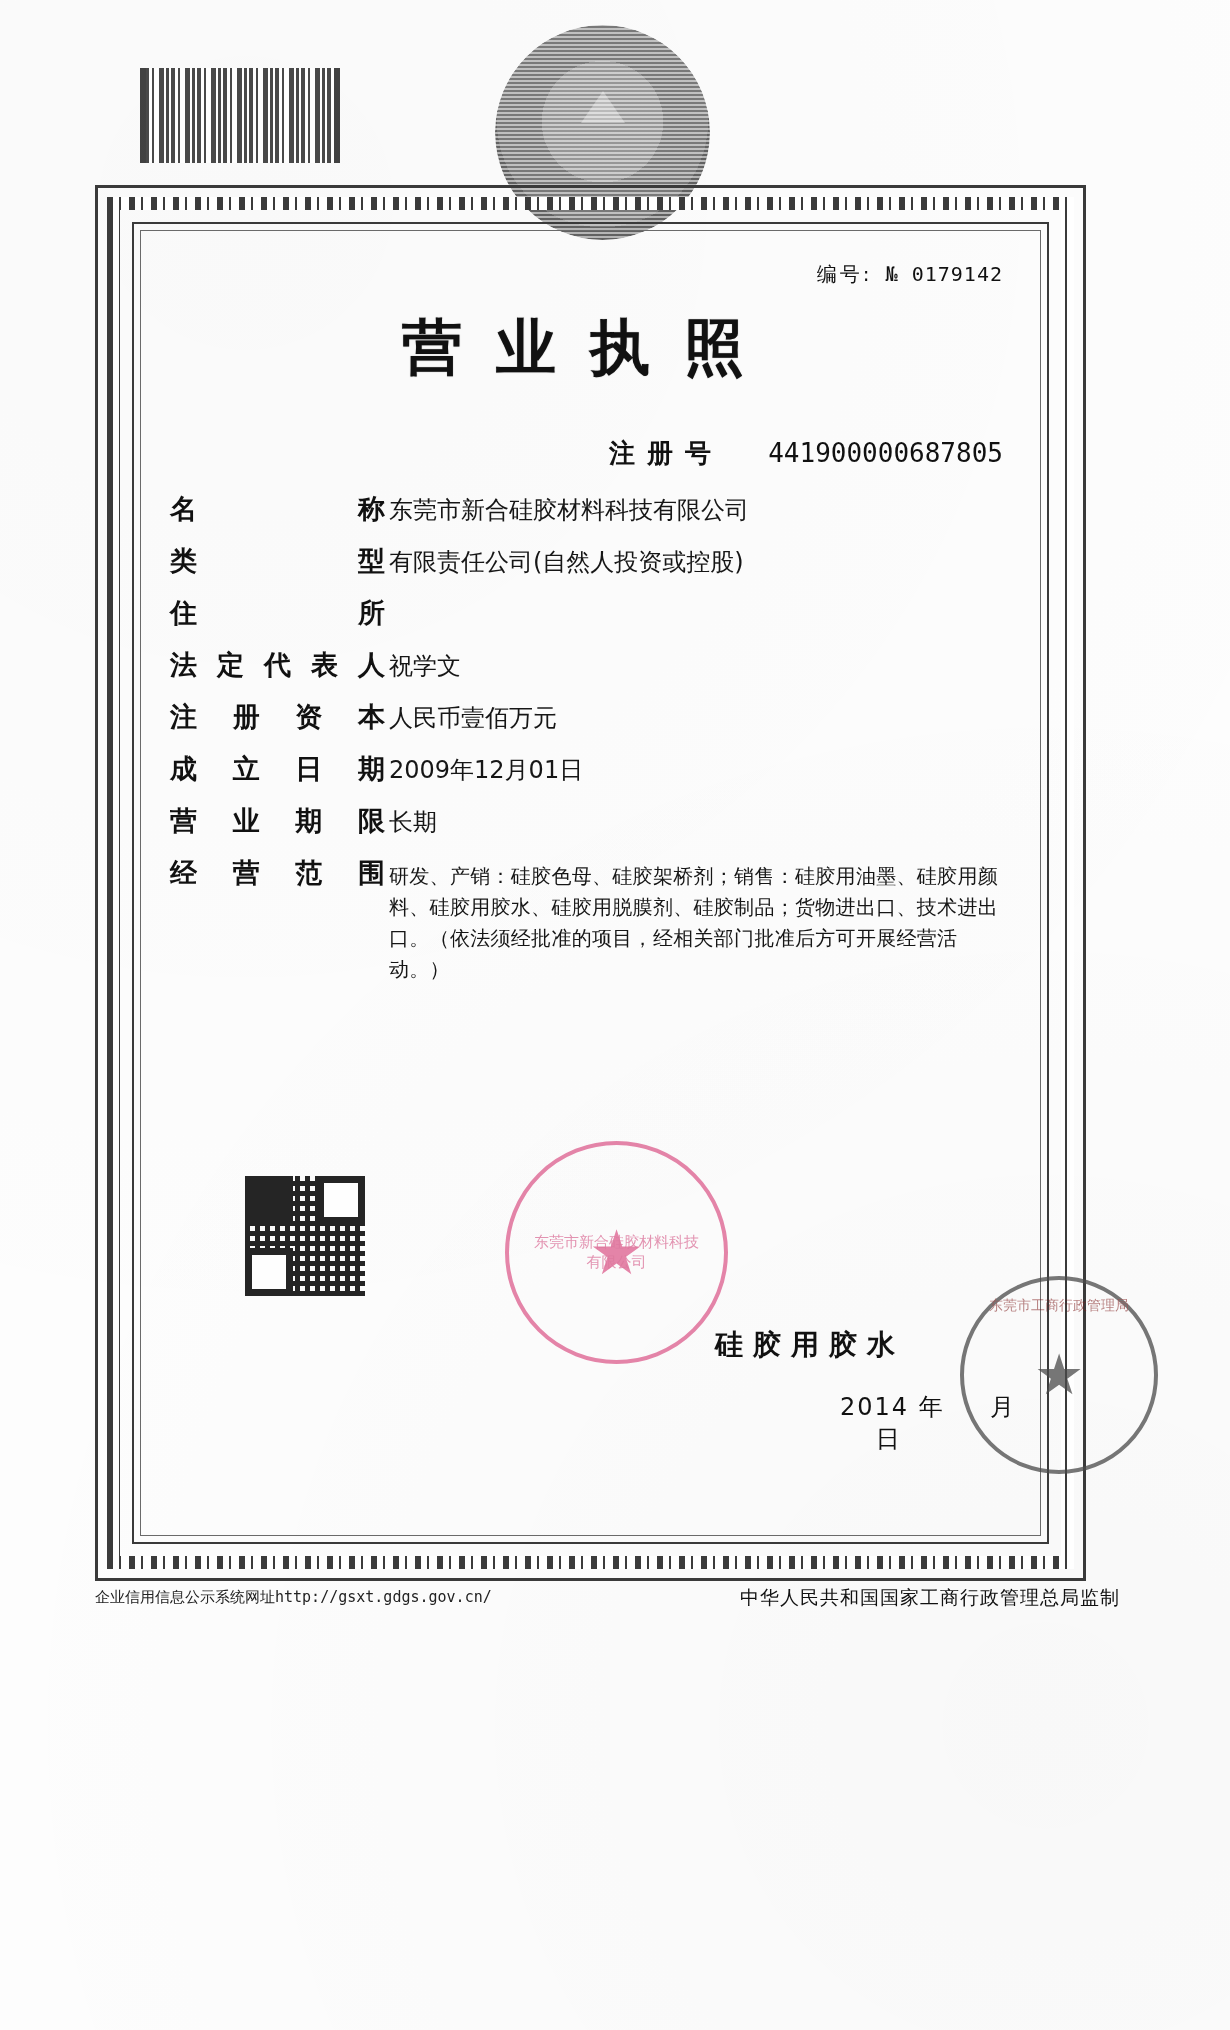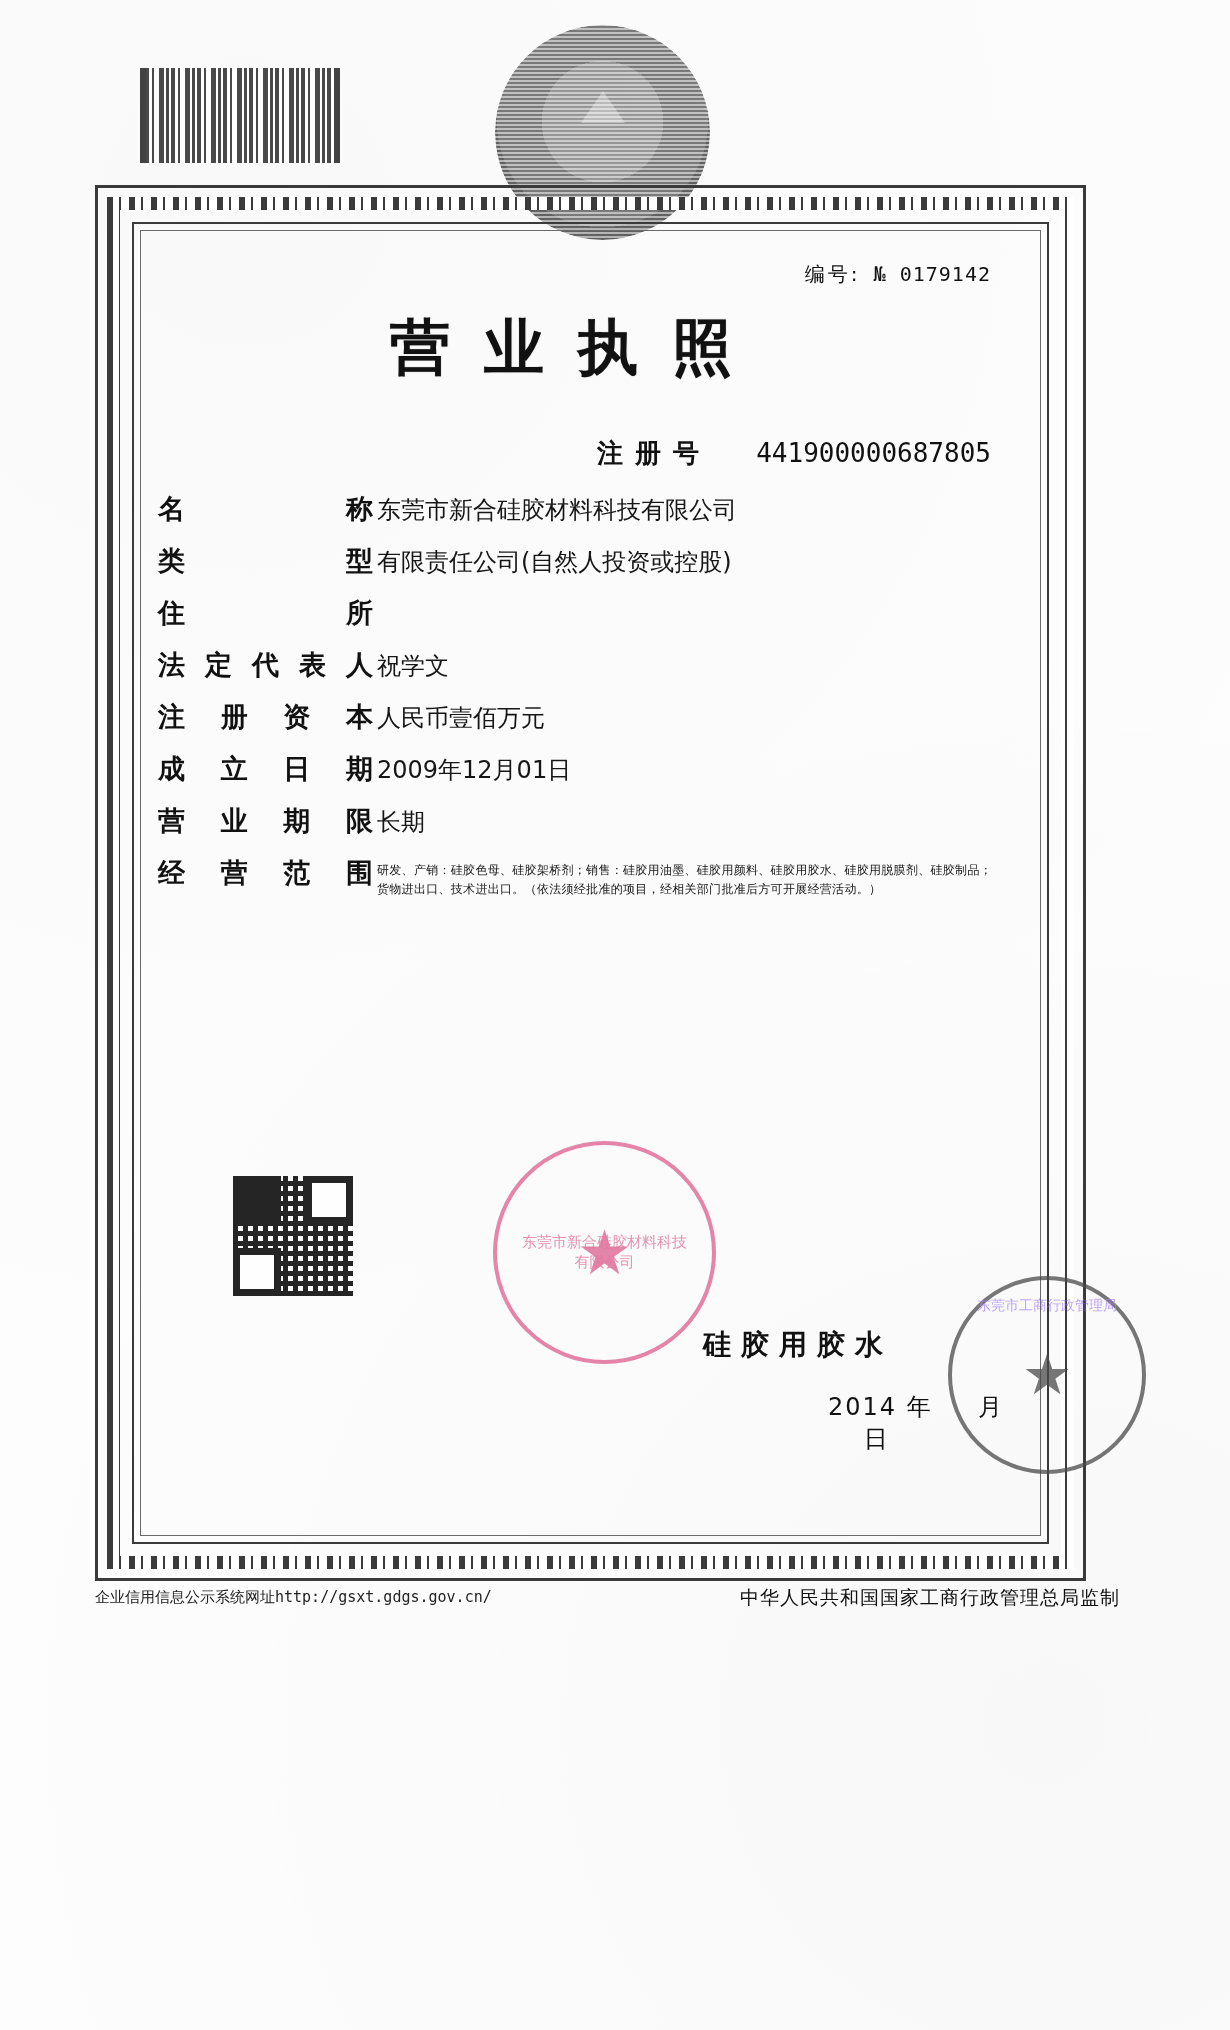--- a/index.html
+++ b/index.html
@@ -28,42 +28,42 @@
     border-left:22px solid transparent;border-right:22px solid transparent;border-bottom:32px solid rgba(255,255,255,.35);}
 
   
   #frame{position:absolute;left:95px;top:185px;width:985px;height:1390px;border:3px solid #3a3a3a;}
   #frame .band{position:absolute;inset:9px;border:13px solid transparent;
     border-image: repeating-linear-gradient(90deg,#3b3b3b 0 6px,#fff 6px 12px,#3b3b3b 12px 14px,#fff 14px 22px) 13 round;}
   #frame .inner1{position:absolute;inset:34px;border:2px solid #3a3a3a;}
   #frame .inner2{position:absolute;inset:42px;border:1px solid #6a6a6a;}
 
   
-  #content{position:absolute;left:138px;top:236px;width:875px;height:1290px;}
+  #content{position:absolute;left:150px;top:236px;width:875px;height:1290px;}
 
   .serial{position:absolute;right:22px;top:25px;font-size:20px;letter-spacing:1px;color:#111;
     font-family:"DejaVu Sans Mono","Liberation Mono",monospace;}
   .serial .lbl{font-family:"DejaVu Sans","Liberation Sans",sans-serif;letter-spacing:3px;}
 
   .big-title{position:absolute;left:70px;top:72px;width:740px;text-align:center;
     font-size:60px;letter-spacing:34px;font-weight:bold;color:#111;
     font-family:"DejaVu Sans","Liberation Sans",sans-serif;
     text-shadow:0 0 1px rgba(0,0,0,.5);}
 
   .regno{position:absolute;right:22px;top:200px;font-size:26px;color:#111;letter-spacing:1px;}
   .regno .rl{letter-spacing:12px;font-weight:bold;}
   .regno .rv{font-family:"DejaVu Sans Mono","Liberation Mono",monospace;letter-spacing:0px;margin-left:36px;}
 
   .rows{position:absolute;left:20px;top:255px;width:840px;}
   .row{display:flex;align-items:flex-start;margin-bottom:16px;}
   .row .k{width:215px;flex:none;font-size:27px;font-weight:bold;color:#111;
           display:flex;justify-content:space-between;padding-right:4px;letter-spacing:0;}
   .row .k span{display:block;}
   .row .v{font-size:24px;color:#161616;padding-top:4px;line-height:1.25;}
-  .row.scope .v{font-size:12px;line-height:1.55;width:620px;padding-top:6px;letter-spacing:.3px;}
+  .row.scope .v{font-size:20px;line-height:1.55;width:620px;padding-top:6px;letter-spacing:.3px;}
 
   
   #qr{position:absolute;left:95px;top:940px;width:120px;height:120px;
     background-image:
       repeating-linear-gradient(90deg,#000 0 5px,transparent 5px 10px),
       repeating-linear-gradient(0deg,#000 0 5px,transparent 5px 10px);
     background-blend-mode:multiply;opacity:.85;}
   #qr:before,#qr:after{content:"";position:absolute;width:34px;height:34px;border:7px solid #000;background:#fff;}
   #qr:before{left:0;top:0;box-shadow:76px 0 0 -7px #fff, 76px 0 0 0 #000 inset;}
   #qr:after{left:0;bottom:0;}
@@ -206,21 +206,21 @@
 
     <div id="seal">
       <div class="star">★</div>
       <div class="txt" style="display:flex;align-items:center;justify-content:center;font-size:15px;color:#d8638f;text-align:center;padding:18px;box-sizing:border-box;line-height:1.3;opacity:.8;">东莞市新合硅胶材料科技有限公司</div>
     </div>
 
     <div class="authority">硅胶用胶水</div>
 
     <div id="seal2">
       <div class="star">★</div>
-      <div class="txt" style="display:flex;align-items:center;justify-content:center;font-size:14px;color:#8b5cf6;text-align:center;padding:16px;box-sizing:border-box;line-height:1.3;opacity:.75;">东莞市工商行政管理局</div>
+      <div class="txt" style="display:flex;align-items:center;justify-content:center;font-size:14px;color:#7f1d1d;text-align:center;padding:16px;box-sizing:border-box;line-height:1.3;opacity:.75;">东莞市工商行政管理局</div>
     </div>
 
     <div class="issuedate">
       <span>2014</span>
       <span>年</span>
       <span class="blank"></span>
       <span>月</span>
       <span class="blank"></span>
       <span>日</span>
     </div>

